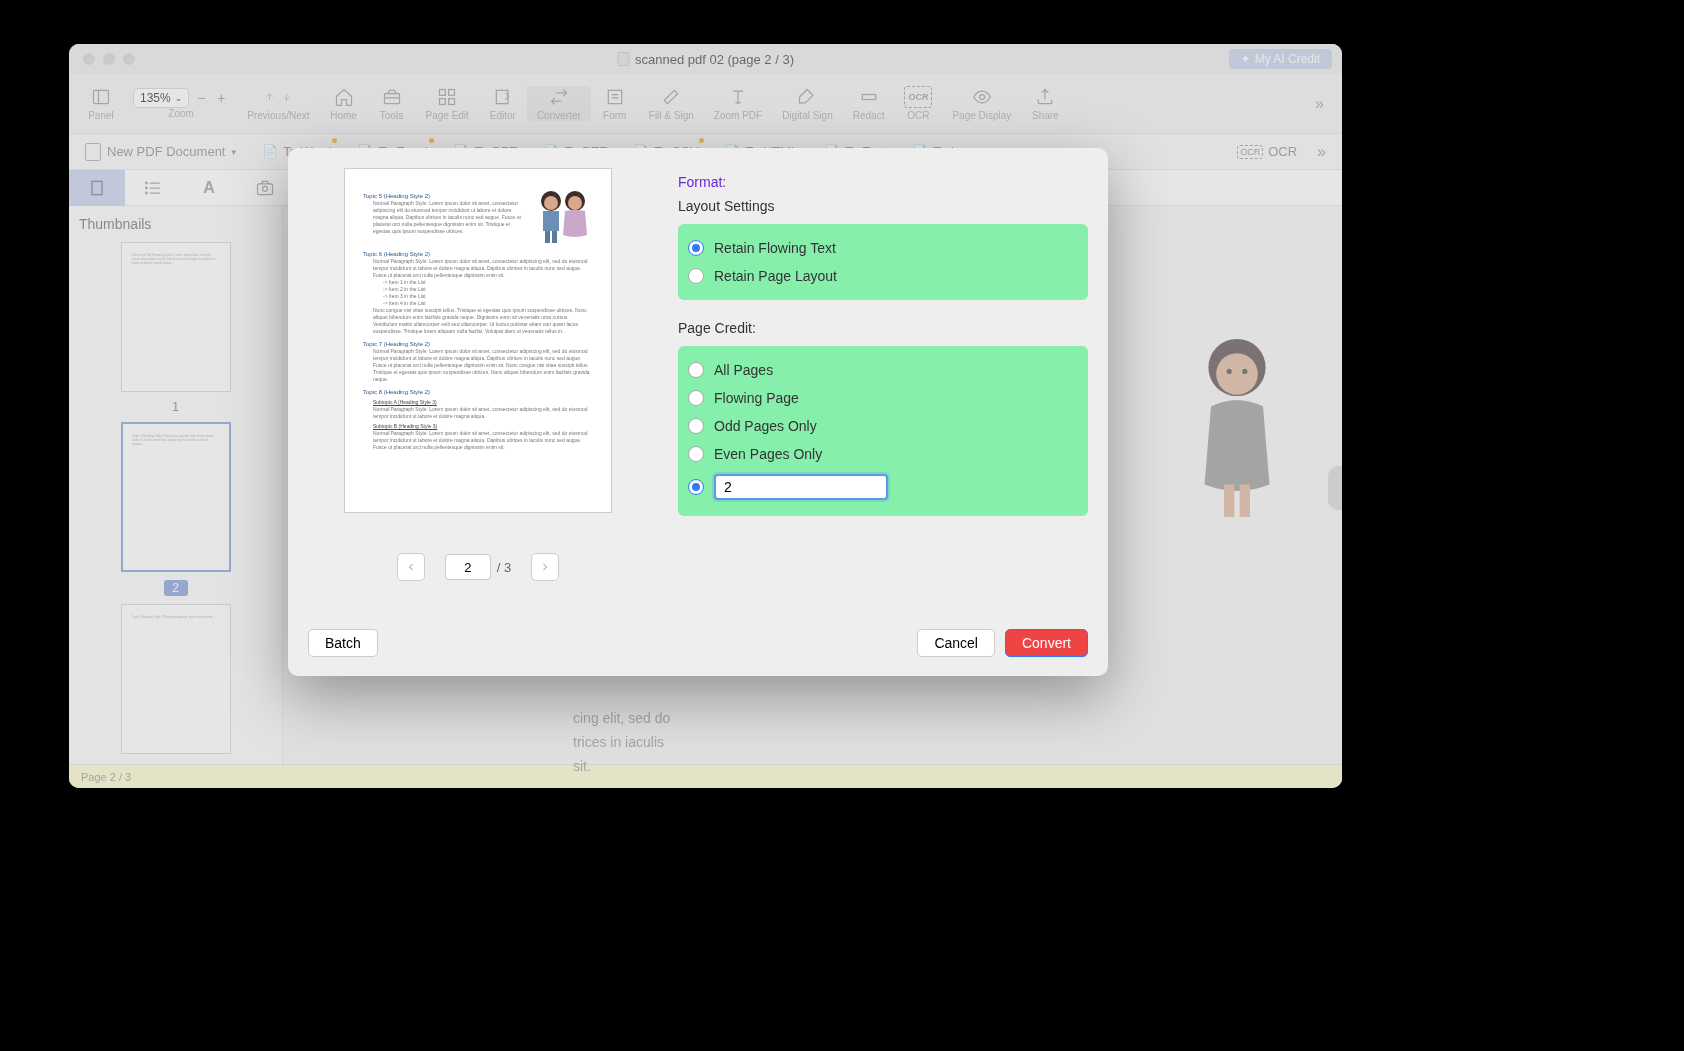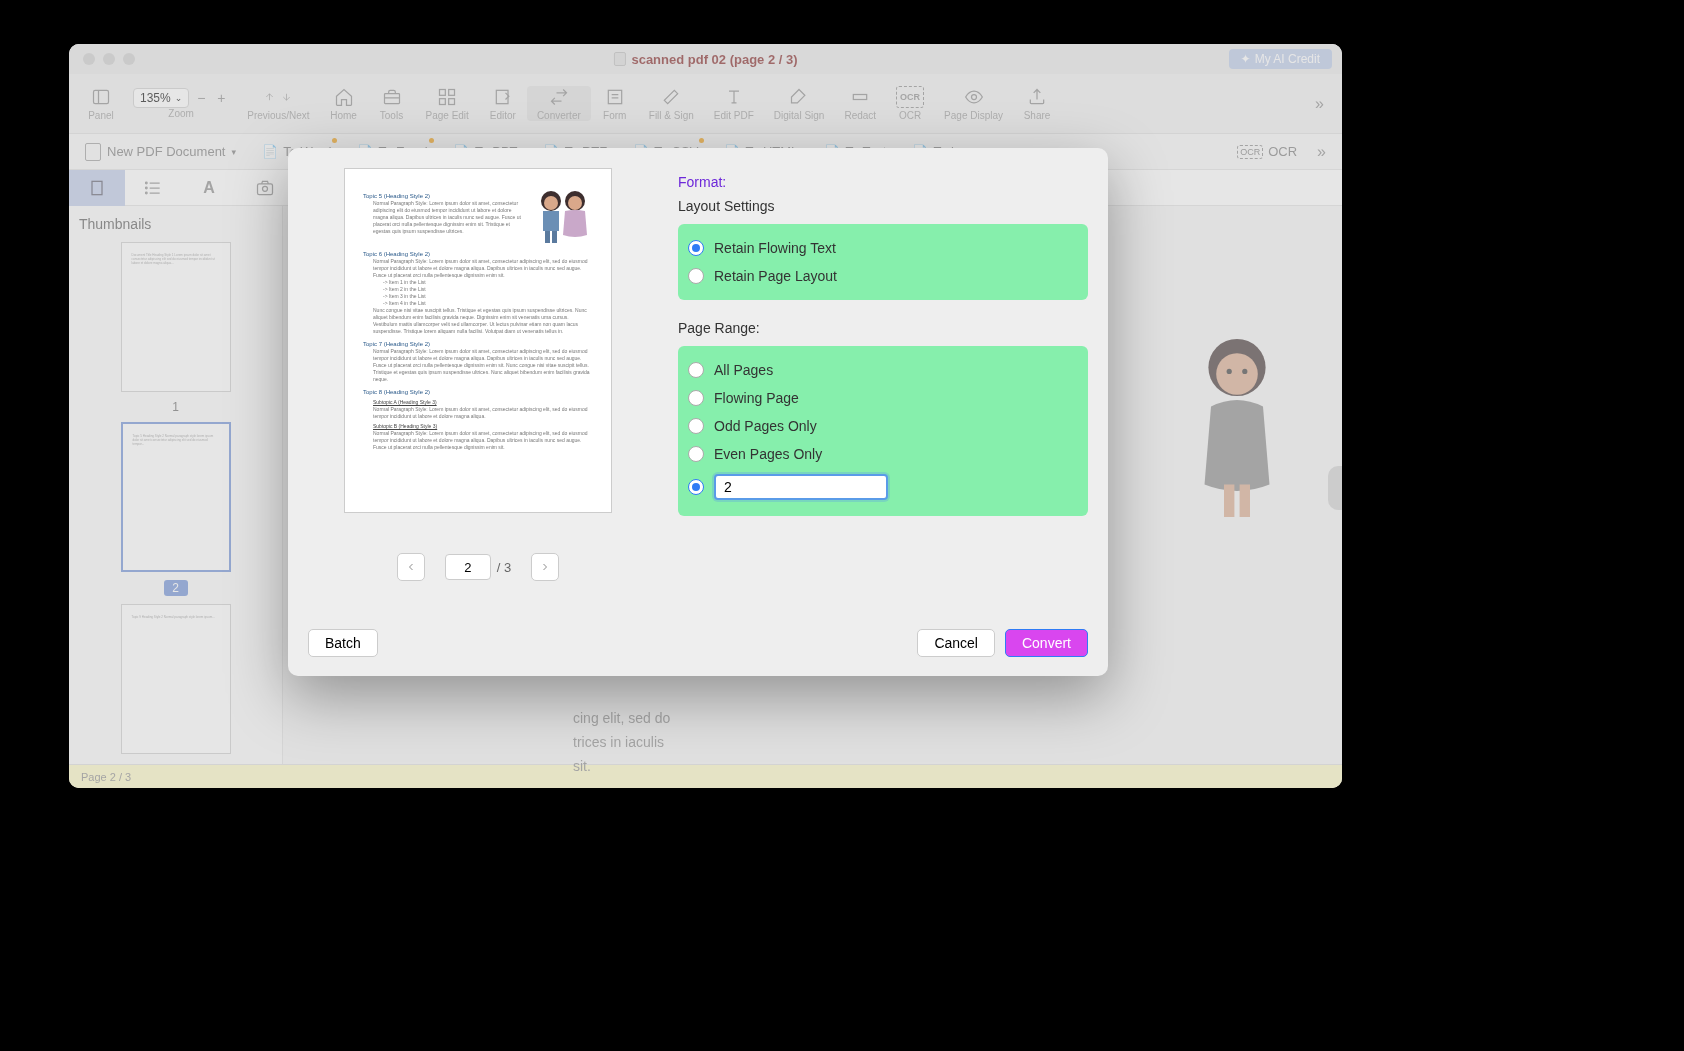--- a/index.html
+++ b/index.html
@@ -1,21 +1,21 @@
 <!DOCTYPE html>
 <html><head>
 <meta charset="utf-8">
 <style>
 * { margin: 0; padding: 0; box-sizing: border-box; font-family: -apple-system, BlinkMacSystemFont, "Segoe UI", Helvetica, Arial, sans-serif; }
 body { background: #000; width: 1684px; height: 1051px; position: relative; overflow: hidden; }
 .window { position: absolute; left: 69px; top: 44px; width: 1273px; height: 744px; background: #f0f0f0; border-radius: 10px; overflow: hidden; box-shadow: 0 10px 40px rgba(0,0,0,0.4); }
 .titlebar { height: 30px; background: #e8e8e8; display: flex; align-items: center; position: relative; }
 .traffic-lights { display: flex; gap: 8px; padding-left: 14px; }
 .tl { width: 12px; height: 12px; border-radius: 50%; background: #ccc; }
-.window-title { position: absolute; left: 50%; transform: translateX(-50%); display: flex; align-items: center; gap: 6px; color: #7f1d1d; font-size: 13px; font-weight: 700; }
+.window-title { position: absolute; left: 50%; transform: translateX(-50%); display: flex; align-items: center; gap: 6px; color: #0f172a; font-size: 13px; font-weight: 400; }
 .window-title .doc-icon { width: 12px; height: 14px; background: #ddd; border: 1px solid #bbb; border-radius: 2px; }
 .ai-credit { position: absolute; right: 10px; background: #b8c8e8; color: #fff; padding: 3px 12px; border-radius: 4px; font-size: 12px; display: flex; align-items: center; gap: 4px; }
 .toolbar { height: 60px; background: #efefef; border-bottom: 1px solid #ddd; display: flex; align-items: center; padding: 0 8px; }
 .tool-group { display: flex; flex-direction: column; align-items: center; gap: 2px; padding: 0 10px; }
 .tool-icon { width: 28px; height: 22px; display: flex; align-items: center; justify-content: center; color: #888; }
 .tool-label { font-size: 10px; color: #999; }
 .zoom-group { display: flex; flex-direction: column; align-items: center; padding: 0 8px; }
 .zoom-controls { display: flex; align-items: center; gap: 4px; }
 .zoom-select { background: #fff; border: 1px solid #ccc; border-radius: 4px; padding: 2px 6px; font-size: 12px; display: flex; align-items: center; gap: 4px; }
 .zoom-btn { width: 16px; height: 16px; color: #888; font-size: 14px; text-align: center; }
@@ -66,21 +66,21 @@
 .radio-row { display: flex; align-items: center; gap: 10px; padding: 6px 2px; font-size: 14px; color: #333; }
 .radio { width: 16px; height: 16px; border-radius: 50%; border: 1.5px solid #aaa; background: #fff; display: flex; align-items: center; justify-content: center; flex-shrink: 0; }
 .radio.checked { border-color: #2f7bf5; }
 .radio.checked::after { content: ''; width: 8px; height: 8px; background: #2f7bf5; border-radius: 50%; }
 .custom-range-input { width: 174px; height: 26px; border: 2px solid #5a9be8; border-radius: 4px; padding: 0 8px; font-size: 14px; background: #fff; outline: none; box-shadow: 0 0 0 2px rgba(90,155,232,0.3); }
 .modal-footer { height: 50px; border-top: none; display: flex; align-items: center; padding: 0 20px 16px 20px; }
 .btn { padding: 5px 16px; border-radius: 5px; font-size: 14px; cursor: pointer; border: 1px solid #ccc; background: #fff; }
 .btn-batch { }
 .spacer { flex: 1; }
 .btn-cancel { margin-right: 10px; }
-.btn-primary { background: #d946ef; color: #fff; border-color: #2f7bf5; }
+.btn-primary { background: #ef4444; color: #fff; border-color: #2f7bf5; }
 svg.ic { width: 20px; height: 20px; stroke: currentColor; fill: none; stroke-width: 1.5; }
 </style>
 </head>
 <body>
 
 <div class="window">
   <div class="titlebar">
     <div class="traffic-lights">
       <div class="tl"></div>
       <div class="tl"></div>
@@ -190,21 +190,21 @@
           </svg>
         </div>
       <div class="tool-label">Fill &amp; Sign</div>
     </div>
     <div class="tool-group">
       <div class="tool-icon">
           <svg class="ic" viewBox="0 0 24 24">
             <path d="M6 5h12M12 5v14M9 19h6"></path>
           </svg>
         </div>
-      <div class="tool-label">Edit PDF</div>
+      <div class="tool-label">Zoom PDF</div>
     </div>
     <div class="tool-group">
       <div class="tool-icon">
           <svg class="ic" viewBox="0 0 24 24">
             <path d="M12 3l7 7-9 9H3v-7l9-9z"></path>
           </svg>
         </div>
       <div class="tool-label">Digital Sign</div>
     </div>
     <div class="tool-group">
@@ -412,21 +412,21 @@
         <div class="radio-row">
           <span class="radio checked"></span>
           <span>Retain Flowing Text</span>
         </div>
         <div class="radio-row">
           <span class="radio"></span>
           <span>Retain Page Layout</span>
         </div>
       </div>
 
-      <div class="section-title">Page Range:</div>
+      <div class="section-title">Page Credit:</div>
       <div class="radio-group">
         <div class="radio-row">
           <span class="radio"></span>
           <span>All Pages</span>
         </div>
         <div class="radio-row">
           <span class="radio"></span>
           <span>Flowing Page</span>
         </div>
         <div class="radio-row">

